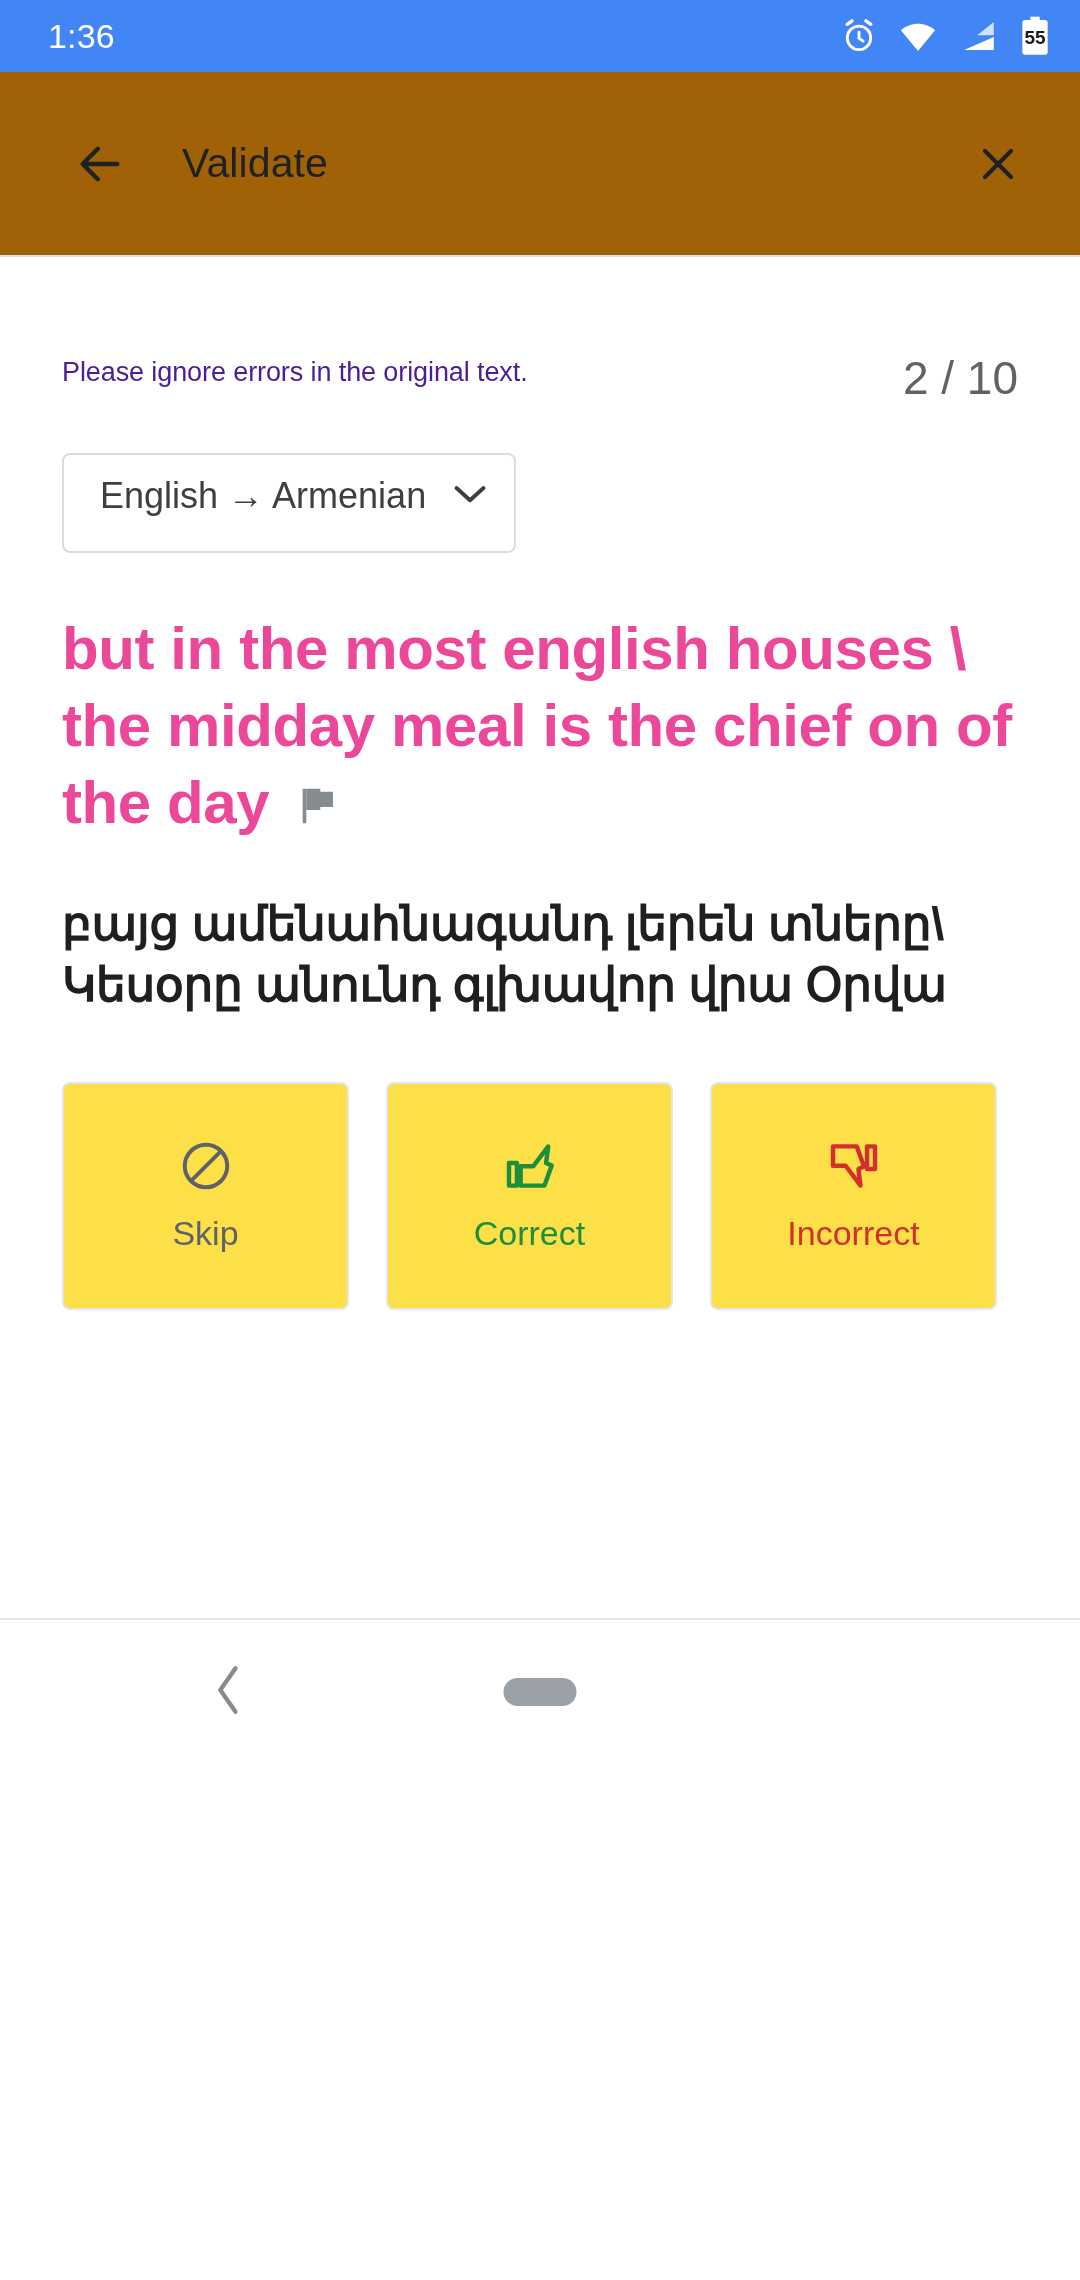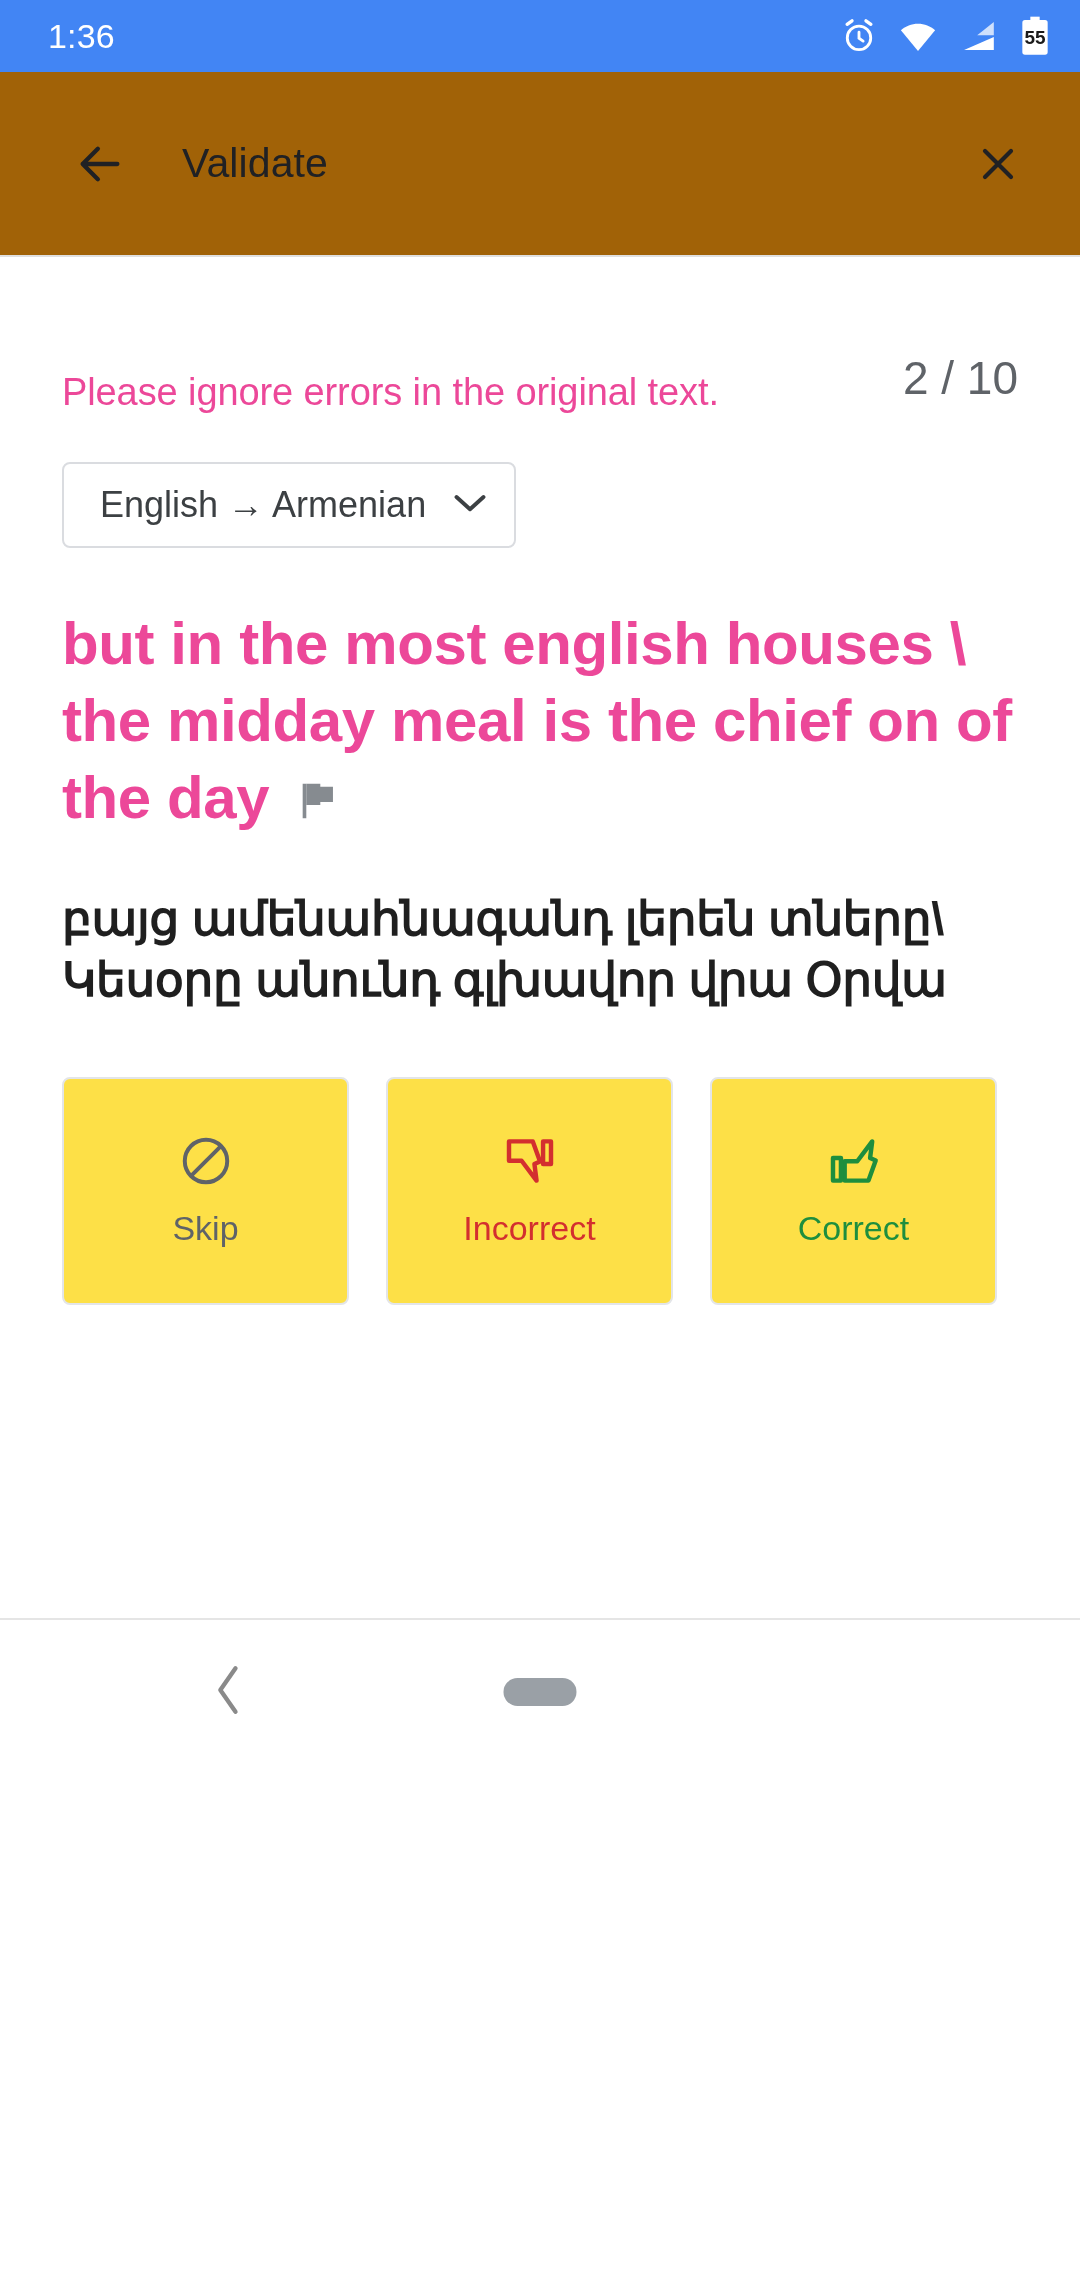--- a/index.html
+++ b/index.html
@@ -69,34 +69,34 @@
   .qrow {
     display:flex; align-items:flex-start;
     margin-top:86px;
   }
   .qtext { flex:1; }
   .qtitle {
     font-size:38px; font-weight:700; color:#202124;
     letter-spacing:-0.2px;
   }
   .qsub {
-    font-size:38px; color:#ec4899;
-    margin-top:28px; letter-spacing:-0.1px;
+    font-size:27px; color:#4c1d95;
+    margin-top:14px; letter-spacing:-0.1px;
   }
   .qcount {
     font-size:46px; color:#5f6368;
     padding-left:20px; padding-top:8px;
     white-space:nowrap;
   }
 
   .langsel {
     display:inline-flex; align-items:center;
     border:2px solid #dadce0;
     border-radius:8px;
-    padding:20px 26px 20px 36px;
+    padding:20px 26px 34px 36px;
     margin-top:48px;
     background:#fff;
     gap:26px;
   }
   .langsel-label {
     font-size:36px; color:#3c4043;
     white-space:nowrap;
   }
 
   .srctext {
@@ -256,35 +256,35 @@
             <circle cx="12" cy="12" r="9.1" stroke="#5f6368" stroke-width="1.7"></circle>
             <path d="M5.6 18.4 18.4 5.6" stroke="#5f6368" stroke-width="1.7"></path>
           </svg>
         </span>
         <span class="action-label lbl-skip">Skip</span>
       </div>
 
       <div class="action-btn">
         <span>
           <svg width="56" height="56" viewBox="0 0 24 24" fill="none">
+            <path d="M8 20.4h10.2l3.1-8.6-2.4-1.1.9-7.1-6.4 8.5H8v8.3z" stroke="#1e8e3e" stroke-width="1.9" stroke-linejoin="round"></path>
+            <rect x="3" y="10.7" width="3.4" height="9.7" stroke="#1e8e3e" stroke-width="1.9" stroke-linejoin="round"></rect>
+          </svg>
+        </span>
+        <span class="action-label lbl-correct">Correct</span>
+      </div>
+
+      <div class="action-btn">
+        <span>
+          <svg width="56" height="56" viewBox="0 0 24 24" fill="none">
             <path d="M3 3.6h10.2l3.1 8.6-2.4 1.1.9 7.1-6.4-8.5H3V3.6z" stroke="#d32f2f" stroke-width="1.9" stroke-linejoin="round"></path>
             <rect x="17.6" y="3.6" width="3.4" height="9.7" stroke="#d32f2f" stroke-width="1.9" stroke-linejoin="round"></rect>
           </svg>
         </span>
         <span class="action-label lbl-incorrect">Incorrect</span>
-      </div>
-
-      <div class="action-btn">
-        <span>
-          <svg width="56" height="56" viewBox="0 0 24 24" fill="none">
-            <path d="M8 20.4h10.2l3.1-8.6-2.4-1.1.9-7.1-6.4 8.5H8v8.3z" stroke="#1e8e3e" stroke-width="1.9" stroke-linejoin="round"></path>
-            <rect x="3" y="10.7" width="3.4" height="9.7" stroke="#1e8e3e" stroke-width="1.9" stroke-linejoin="round"></rect>
-          </svg>
-        </span>
-        <span class="action-label lbl-correct">Correct</span>
       </div>
 
     </div>
   </div>
 
   <div class="navbar">
     <span class="nav-back">
       <svg width="34" height="52" viewBox="0 0 14 24" fill="none">
         <path d="M10 2 3 12l7 10" stroke="#8a8a8a" stroke-width="2" stroke-linecap="round" stroke-linejoin="round"></path>
       </svg>

